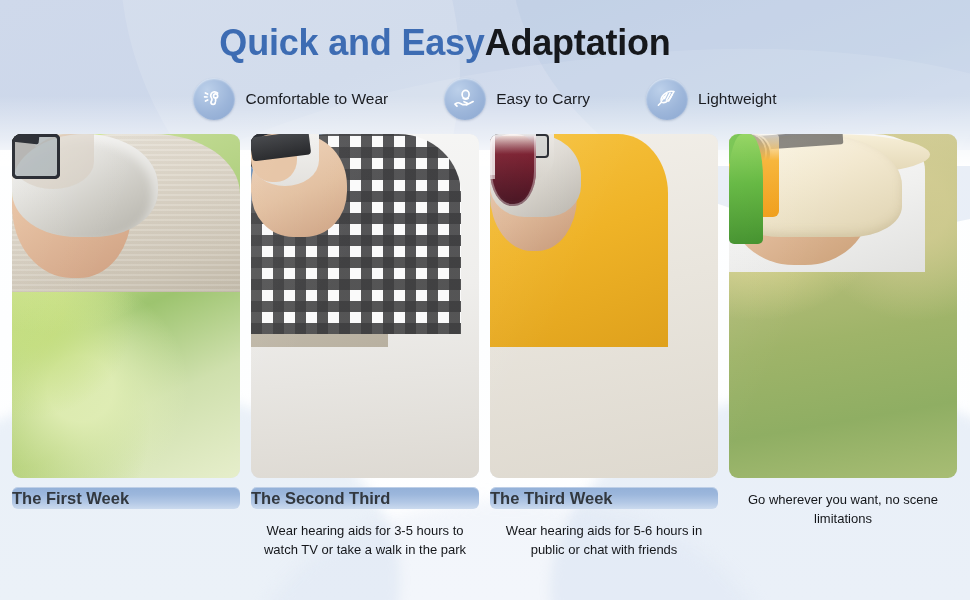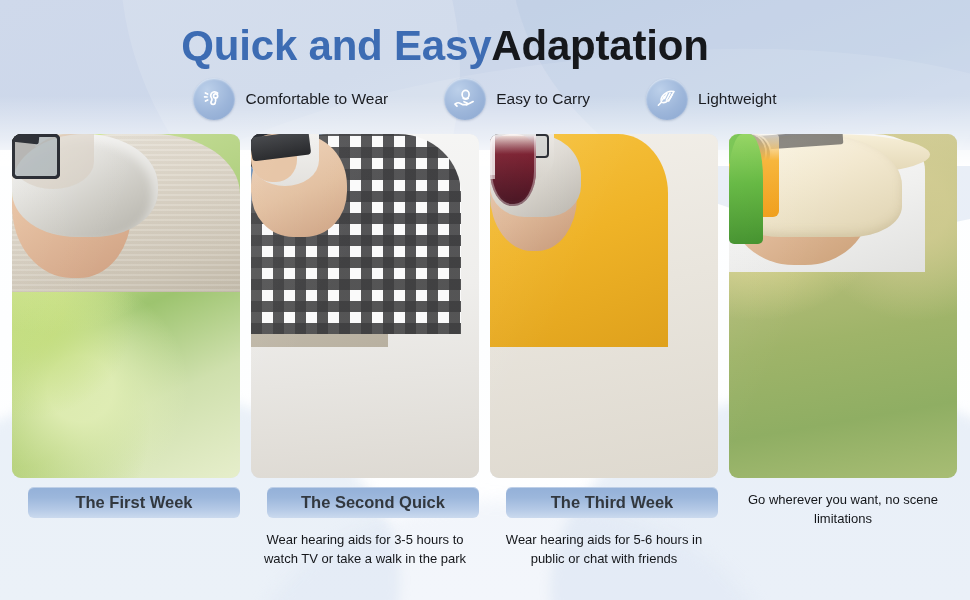--- a/index.html
+++ b/index.html
@@ -89,21 +89,21 @@
     background: rgba(214,226,242,0.30);
     filter: blur(8px);
   }
 
   
   .headline {
     position: absolute;
     left: 0; top: 22px;
     width: 890px;
     text-align: center;
-    font-size: 42px;
+    font-size: 36px;
     font-weight: bold;
     letter-spacing: -0.2px;
     white-space: nowrap;
   }
   .headline .accent { color: #3d6cb3; }
   .headline .plain  { color: #16181c; }
 
   
   .features {
     position: absolute;
@@ -488,28 +488,26 @@
   }
 
   .photo-gloss {
     background: linear-gradient(115deg, rgba(255,255,255,0.08) 0%, rgba(255,255,255,0) 40%);
     pointer-events: none;
   }
 
   
   .label-bar {
     margin-top: 9px;
-    height: 31px;
+    height: 22px;
     border-radius: 6px;
     background: linear-gradient(180deg, #93b0d8 0%, #9cb7dc 34%, #b4c9e6 72%, #cbdaee 100%);
     display: flex;
     align-items: center;
-    justify-content: center;
     box-shadow: inset 0 1px 0 rgba(255,255,255,0.4);
-    margin-left: 16px;
   }
   .label-bar-text {
     font-size: 16.5px;
     font-weight: bold;
     color: #32383f;
     white-space: nowrap;
   }
 
   .caption {
     margin-top: 13px;
@@ -622,21 +620,21 @@
         <div class="layer p2-baldshine"></div>
         <div class="layer p2-beard"></div>
         <div class="layer p2-glass-l"></div>
         <div class="layer p2-glass-r"></div>
         <div class="layer p2-bridge2"></div>
         <div class="layer p2-hand"></div>
         <div class="layer p2-remote"></div>
         <div class="layer photo-gloss"></div>
       </div>
       <div class="label-bar">
-        <span class="label-bar-text">The Second Quick</span>
+        <span class="label-bar-text">The Second Third</span>
       </div>
       <div class="caption">Wear hearing aids for 3-5 hours to watch TV or take a walk in the park</div>
     </div>
 
     <div class="card">
       <div class="photo">
         <div class="layer p3-bg"></div>
         <div class="layer p3-plant-a"></div>
         <div class="layer p3-plant-b"></div>
         <div class="layer p3-plant-c"></div>

